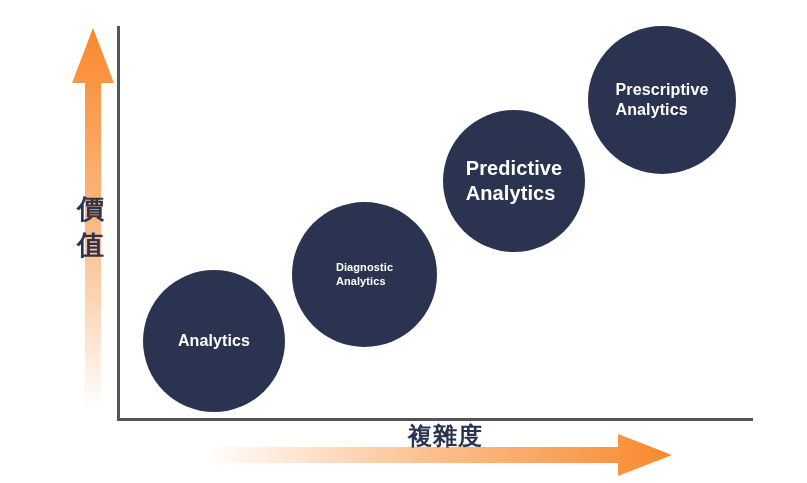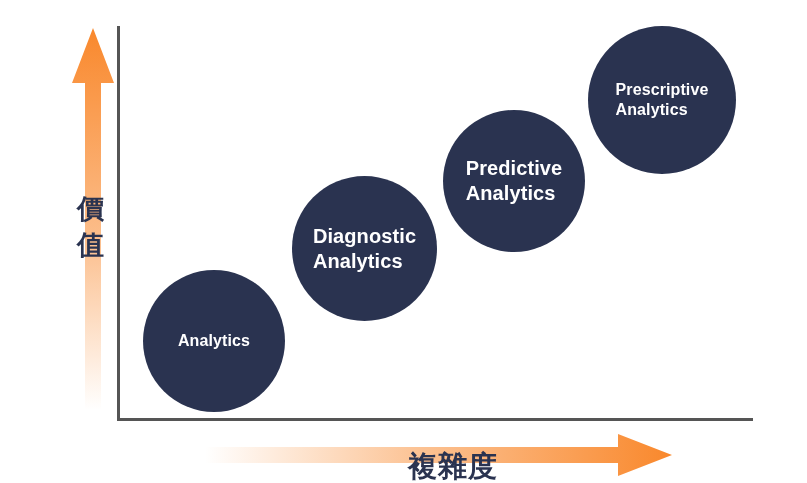--- a/index.html
+++ b/index.html
@@ -54,22 +54,22 @@
     width: 34px;
     font-size: 27px;
     line-height: 1.32;
     text-align: center;
   }
   #y-axis-title .cjk-char {
     display: block;
   }
   #x-axis-title {
     left: 408px;
-    top: 452px;
-    font-size: 29px;
+    top: 424px;
+    font-size: 24px;
     line-height: 1;
     white-space: nowrap;
     text-align: right;
   }
 </style>
 </head>
 <body>
 
 <div id="canvas">
 
@@ -102,21 +102,21 @@
   </div>
 
   <div class="axis-title" id="x-axis-title">複雜度</div>
 
   <div class="bubble" id="bubble-descriptive" style="left: 143px; top: 270px; width: 142px; height: 142px; font-size: 16px; background: rgb(42, 51, 80);">
     <span>
       <span class="label-line">Analytics</span>
     </span>
   </div>
 
-  <div class="bubble" id="bubble-diagnostic" style="left: 292px; top: 176px; width: 145px; height: 145px; font-size: 20px; background: rgb(42, 51, 80);">
+  <div class="bubble" id="bubble-diagnostic" style="left: 292px; top: 202px; width: 145px; height: 145px; font-size: 11px; background: rgb(42, 51, 80);">
     <span>
       <span class="label-line">Diagnostic</span>
       <span class="label-line">Analytics</span>
     </span>
   </div>
 
   <div class="bubble" id="bubble-predictive" style="left: 443px; top: 110px; width: 142px; height: 142px; font-size: 20px; background: rgb(42, 51, 80);">
     <span>
       <span class="label-line">Predictive</span>
       <span class="label-line">Analytics</span>

